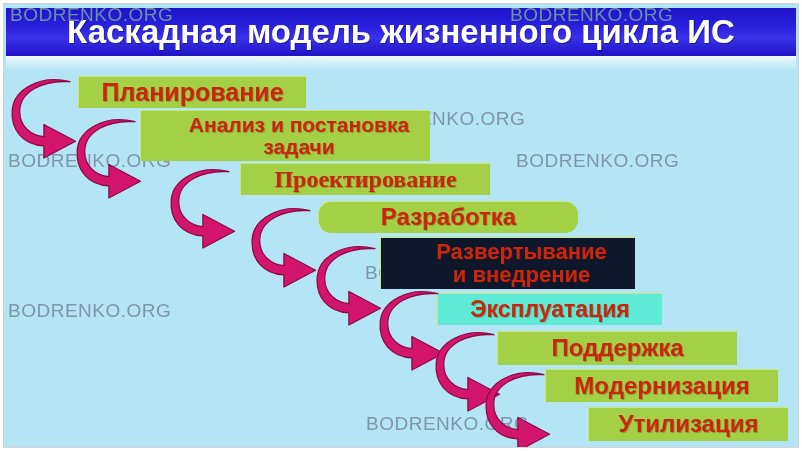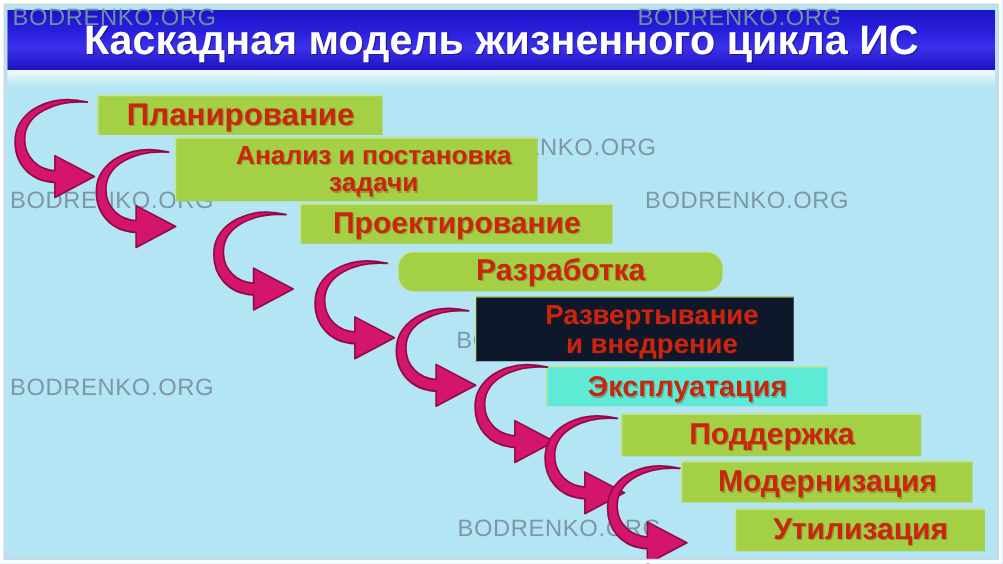--- a/index.html
+++ b/index.html
@@ -133,21 +133,21 @@
 
   <div id="box-layer">
       <div class="box" style="left: 78px; top: 76px; width: 228px; height: 32px; background: rgb(163, 208, 68);">
         <div class="lbl" style="font-size: 25px; color: rgb(201, 38, 15);">Планирование</div>
       </div>
       <div class="box two" style="left: 140px; top: 110px; width: 290px; height: 51px; background: rgb(163, 208, 68);">
         <div class="lbl" style="font-size: 21px; color: rgb(201, 38, 15); white-space: pre-line;">Анализ и постановка
 задачи</div>
       </div>
       <div class="box" style="left: 240px; top: 163px; width: 250px; height: 32px; background: rgb(163, 208, 68);">
-        <div class="lbl" style="font-size: 24px; color: rgb(201, 38, 15);">Проектирование</div>
+        <div class="lbl" style="font-size: 24px; color: rgb(201, 38, 15); font-family: Liberation Serif, serif;">Проектирование</div>
       </div>
       <div class="box" style="left: 318px; top: 201px; width: 260px; height: 32px; background: rgb(163, 208, 68); border-radius: 13px;">
         <div class="lbl" style="font-size: 24px; color: rgb(201, 38, 15);">Разработка</div>
       </div>
       <div class="box two" style="left: 380px; top: 237px; width: 255px; height: 52px; background: #0f172a;">
         <div class="lbl" style="font-size: 22px; color: rgb(201, 38, 15); white-space: pre-line;">Развертывание
 и внедрение</div>
       </div>
       <div class="box" style="left: 437px; top: 293px; width: 225px; height: 32px; background: #5eead4;">
         <div class="lbl" style="font-size: 23px; color: rgb(201, 38, 15);">Эксплуатация</div>

